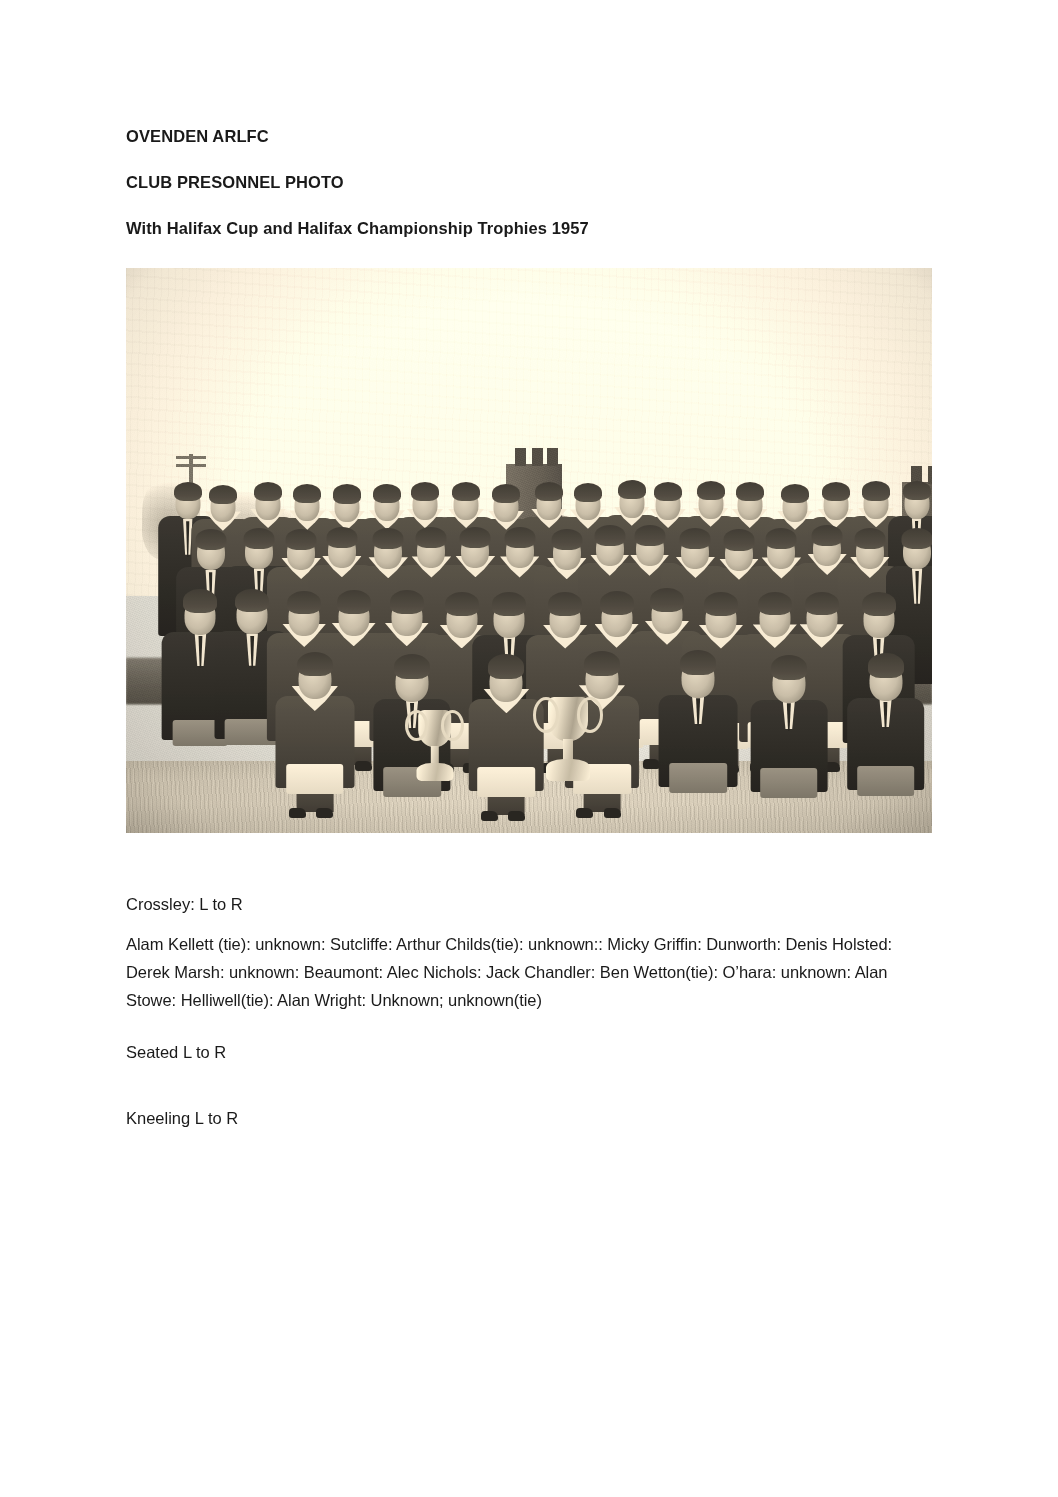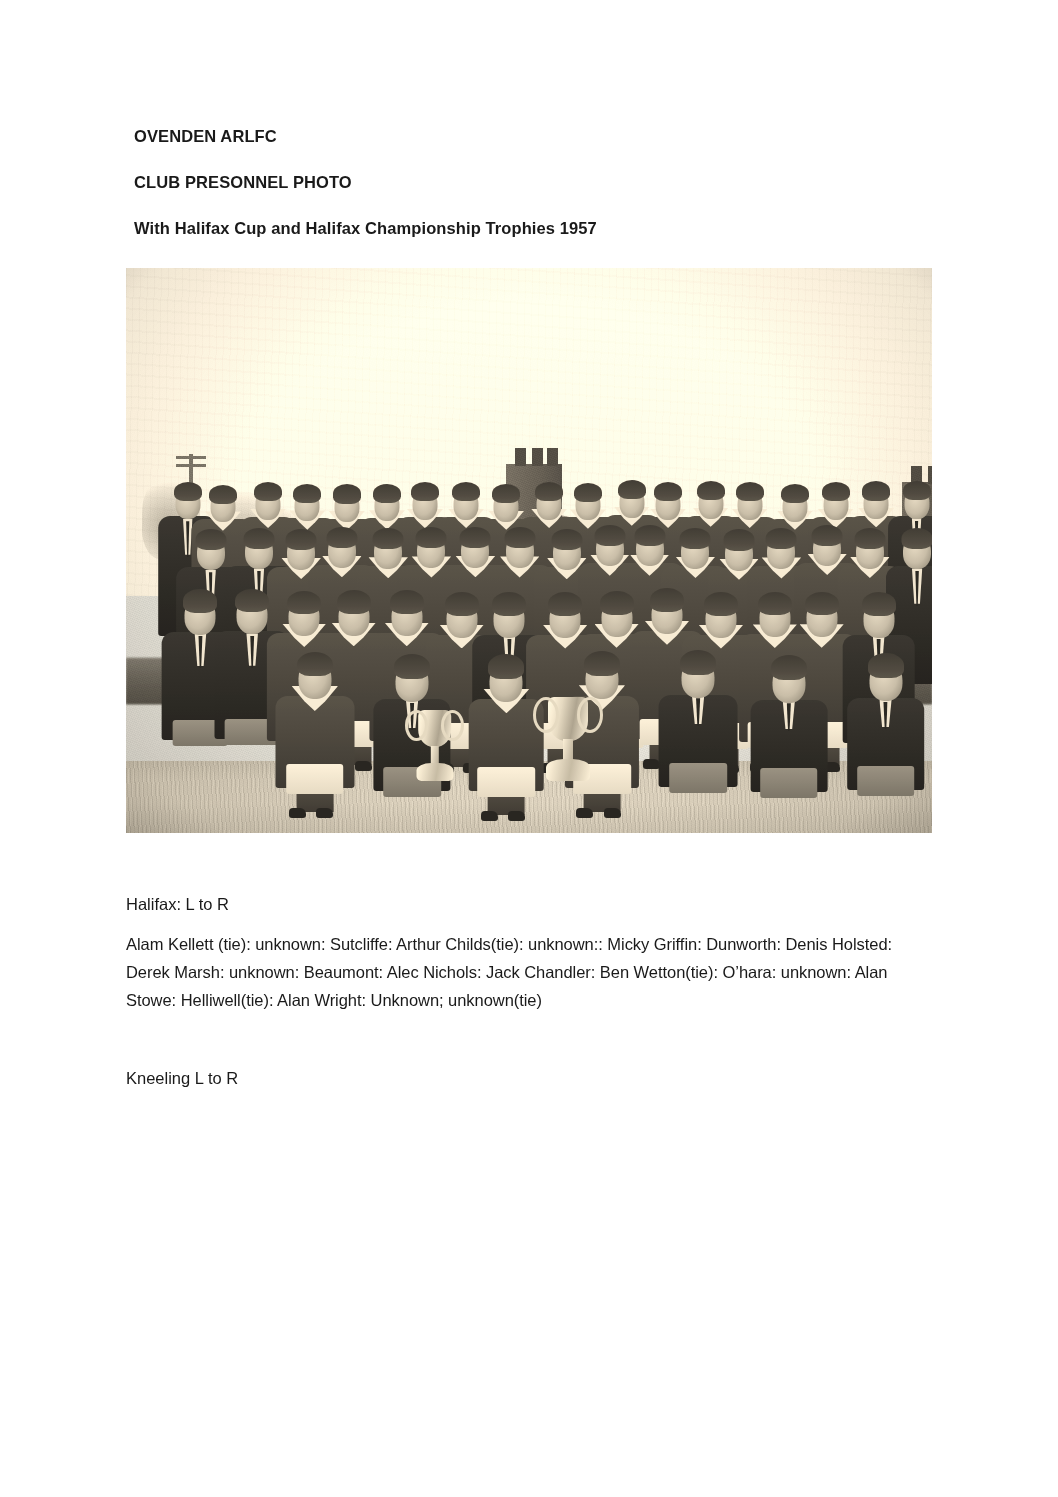--- a/index.html
+++ b/index.html
@@ -21,21 +21,21 @@
     height: 1497px;
     background: #ffffff;
     box-sizing: border-box;
     padding: 126px 158px 0 126px;
   }
 
   .heading-line {
     font-size: 16.5px;
     line-height: 21px;
     letter-spacing: 0.1px;
-    margin: 0 0 25px 8px;
+    margin: 0 0 25px 0;
     color: #1a1a1a;
   }
 
   .photo-block {
     margin-top: 29px;
     width: 806px;
     height: 565px;
     position: relative;
     overflow: hidden;
     background: #e9e6dc;
@@ -819,22 +819,23 @@
         </div>
 
       <div class="soften"></div>
       <div class="grain"></div>
       <div class="vignette"></div>
     </div>
   </figure>
 
   <div class="captions">
 
-    <p class="cap-head">Halifax: L to R</p>
+    <p class="cap-head">Crossley: L to R</p>
     <p class="cap-body">Alam Kellett (tie): unknown: Sutcliffe: Arthur Childs(tie): unknown:: Micky Griffin: Dunworth: Denis Holsted: Derek Marsh: unknown: Beaumont: Alec Nichols: Jack Chandler: Ben Wetton(tie): O’hara: unknown: Alan Stowe: Helliwell(tie): Alan Wright: Unknown; unknown(tie)</p>
 
+    <p class="cap-head">Seated L to R</p>
 
     <div class="gap"></div>
 
     <p class="cap-head">Kneeling L to R</p>
 
   </div>
 </div>
 
 </body></html>

